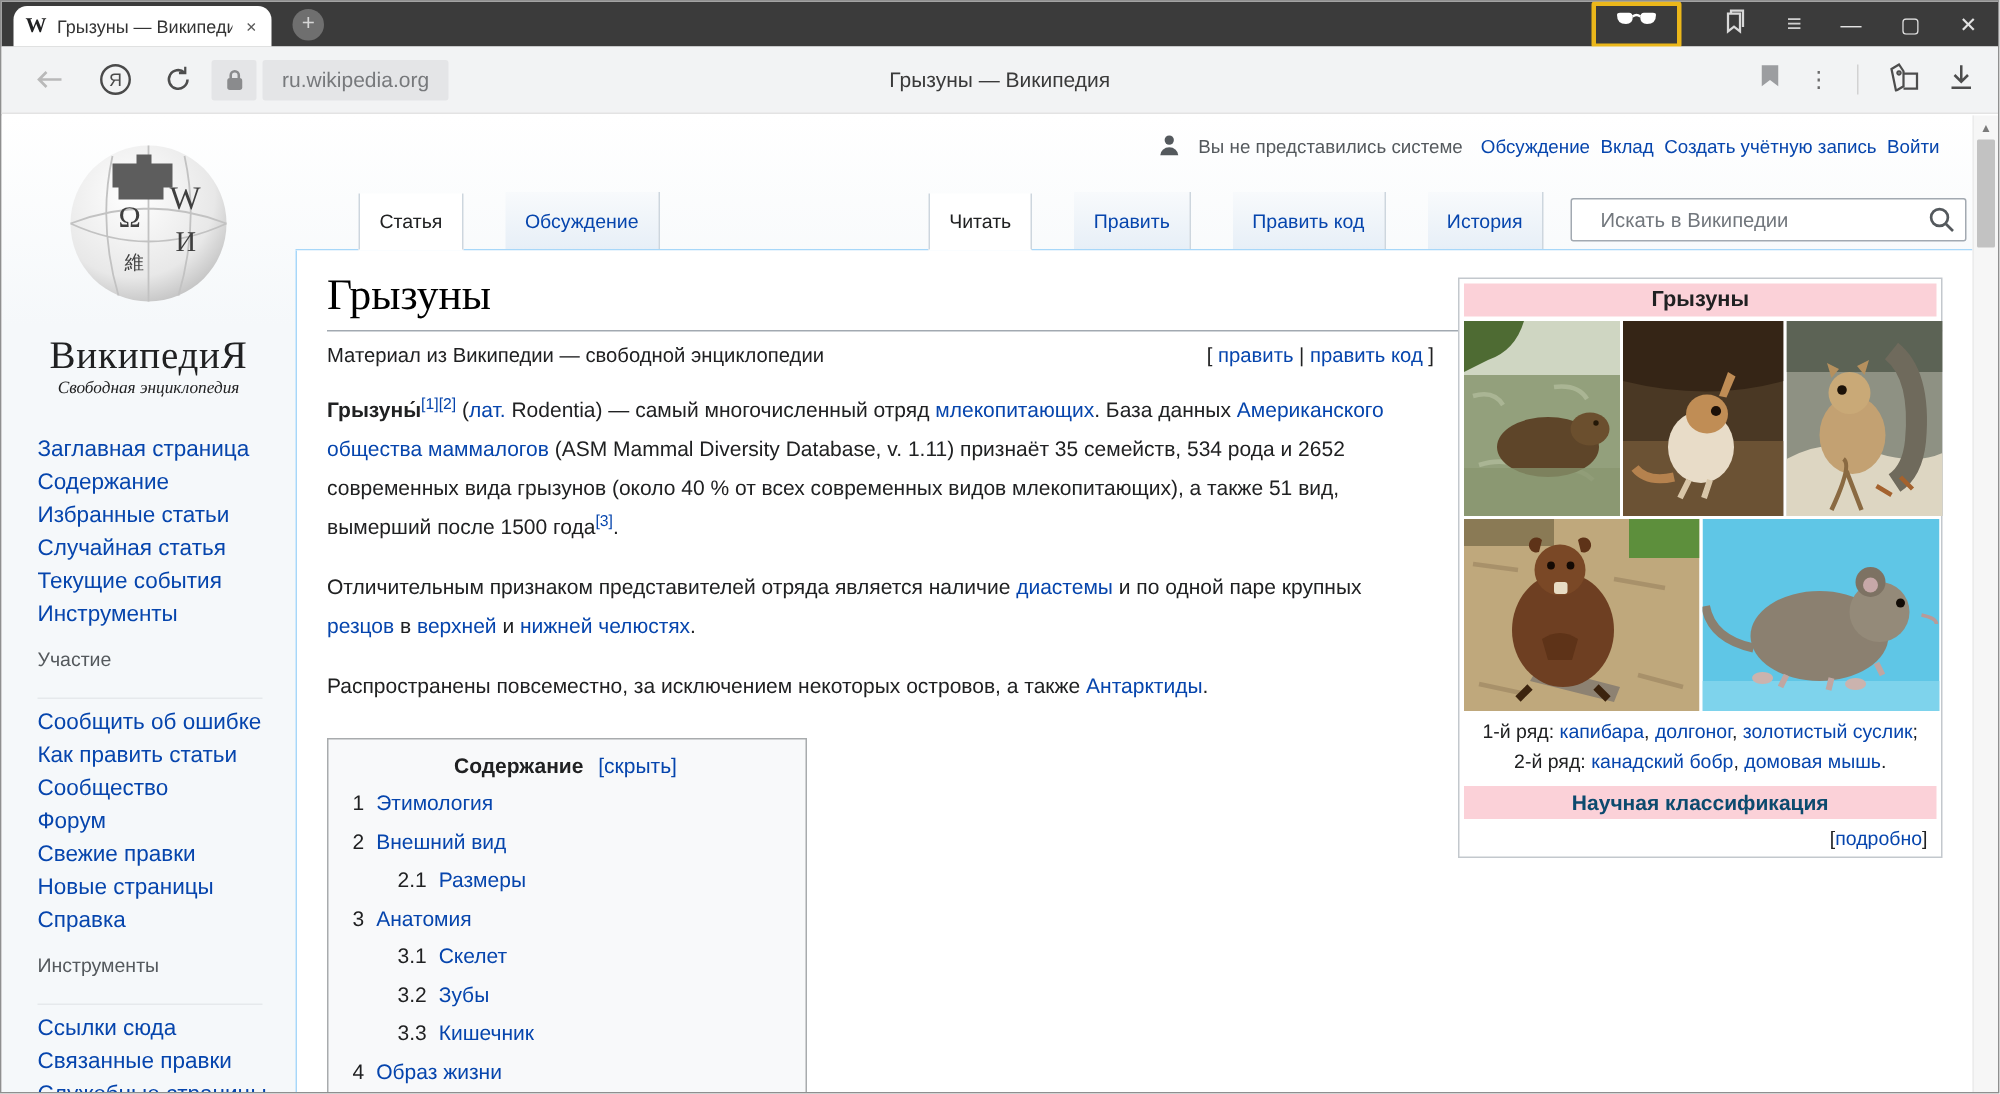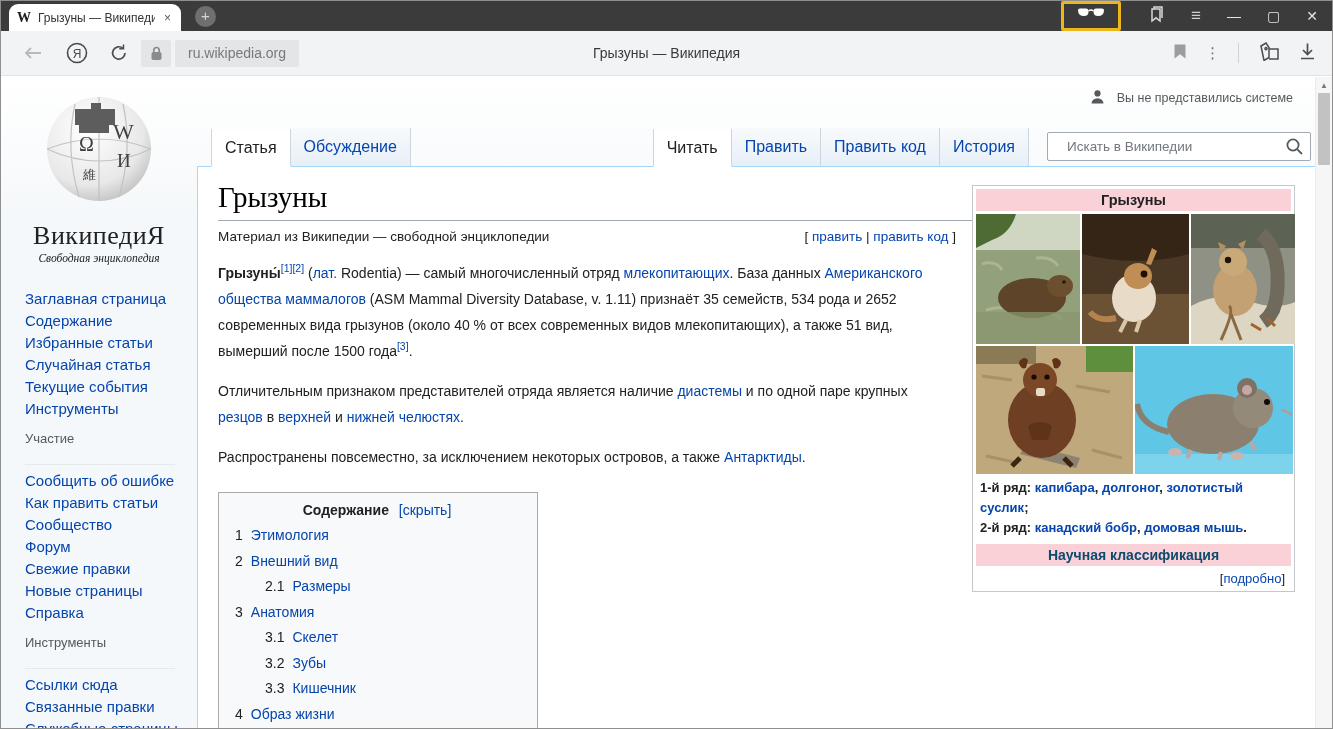--- a/index.html
+++ b/index.html
@@ -43,39 +43,39 @@
   .sn-sec { margin-bottom:16px; }
   .sn-h { font-size:13px; color:#54595d; margin:4px 0 9px 0; padding-bottom:18px; border-bottom:1px solid #e6e9ec; width:150px; }
   .sn-a { display:block; font-size:15px; color:#0645ad; margin-bottom:9px; line-height:13px; cursor:pointer; text-decoration:none; }
 
   .contentwrap { position:absolute; left:196px; top:0; right:17px; bottom:0; }
   .personal { position:absolute; top:12px; right:22px; display:flex; align-items:center; gap:12px; font-size:12.5px; }
   .personal .note { color:#54595d; }
   .personal a { color:#0645ad; text-decoration:none; cursor:pointer; }
 
   .tabsrow { position:absolute; left:0; right:0; top:52px; height:38px; border-bottom:1px solid #a7d7f9; display:flex; align-items:flex-end; }
-  .vtab { height:38px; display:flex; align-items:center; padding:0 13px; font-size:16px; color:#0645ad;
-          background:linear-gradient(to bottom,#f8fafc,#e7eff7); border-right:1px solid #cdd6de; cursor:pointer; white-space:nowrap; }
+  .vtab { height:38px; display:flex; align-items:center; padding:0 13px; font-size:13px; color:#0645ad;
+          background:linear-gradient(to bottom,#f8fafc,#e7eff7); border-right:1px solid #cdd6de; cursor:pointer; white-space:nowrap;margin-left:28px; }
   .vtab.first { border-left:1px solid #cdd6de; }
   .vtab.active { background:#fff; color:#202122; border-left:1px solid #cdd6de; border-right:1px solid #cdd6de; border-bottom:1px solid #fff; margin-bottom:-1px; }
   .tabs-left { margin-left:14px; display:flex; height:100%; align-items:flex-end; }
   .tabs-right { margin-left:auto; display:flex; height:100%; align-items:flex-end; }
   .searchwrap { margin:0 4px 5px 18px; position:relative; }
   .searchbox { width:264px; height:29px; border:1px solid #a2a9b1; border-radius:2px; background:#fff; padding:0 34px 0 19px; font-size:13.5px; color:#202122; font-family:"Liberation Sans",sans-serif; }
   .searchbox::placeholder { color:#72777d; opacity:1; }
   .searchbtn { position:absolute; right:7px; top:5px; cursor:pointer; }
 
   .contentbody { position:absolute; left:0; right:0; top:90px; bottom:0; background:#fff; border-left:1px solid #a7d7f9; padding:14px 20px 0 20px; overflow:hidden; font-size:14px; color:#202122; }
 
   .infobox { float:right; width:323px; border:1px solid #c3c8cd; background:#fff; padding:3px; margin:4px 0 10px 16px; font-size:13px; }
   .ib-title { background:#fbd1d8; text-align:center; font-weight:bold; font-size:14.5px; padding:3px 0; color:#202122; }
   .collage { margin-top:3px; }
   .collage .row { display:flex; gap:2px; margin-bottom:2px; }
   .collage svg { display:block; }
-  .ib-cap { text-align:left; line-height:20px; padding:2px 4px 6px;font-weight:bold; }
+  .ib-cap { text-align:center; line-height:20px; padding:2px 4px 6px; }
   .ib-cap .wl { cursor:pointer; }
   .ib-class-h { background:#fbd1d8; text-align:center; font-weight:bold; font-size:14px; padding:3px 0; }
   .ib-class-h span { color:#0c4a6e; cursor:pointer; }
   .ib-detail { text-align:right; padding:5px 6px 2px 0; color:#202122; }
   .ib-detail .wl { cursor:pointer; }
   .classrows { padding:2px 0 8px; }
   .crow { display:flex; line-height:21px; }
   .crow .cl { width:44%; text-align:right; padding-right:5px; color:#202122; }
   .crow .cv { color:#0645ad; cursor:pointer; }
 
@@ -236,20 +236,21 @@
     <div class="contentwrap">
 
       <div class="personal">
         <span>
           <svg width="15" height="15" viewBox="0 0 15 15">
               <circle cx="7.5" cy="4.4" r="3.1" fill="#54595d"></circle>
               <path d="M1.5 14.5 a6 5.3 0 0 1 12 0 Z" fill="#54595d"></path>
             </svg>
         </span>
         <span class="note">Вы не представились системе</span>
+        <span id="personal-links"><a>Обсуждение</a>&nbsp; <a>Вклад</a>&nbsp; <a>Создать учётную запись</a>&nbsp; <a>Войти</a></span>
       </div>
 
       <div class="tabsrow">
         <div class="tabs-left" id="tabs-left">
             <div class="vtab active first">Статья</div>
             <div class="vtab">Обсуждение</div>
           </div>
         <div class="tabs-right" id="tabs-right">
             <div class="vtab active first">Читать</div>
             <div class="vtab">Править</div>

